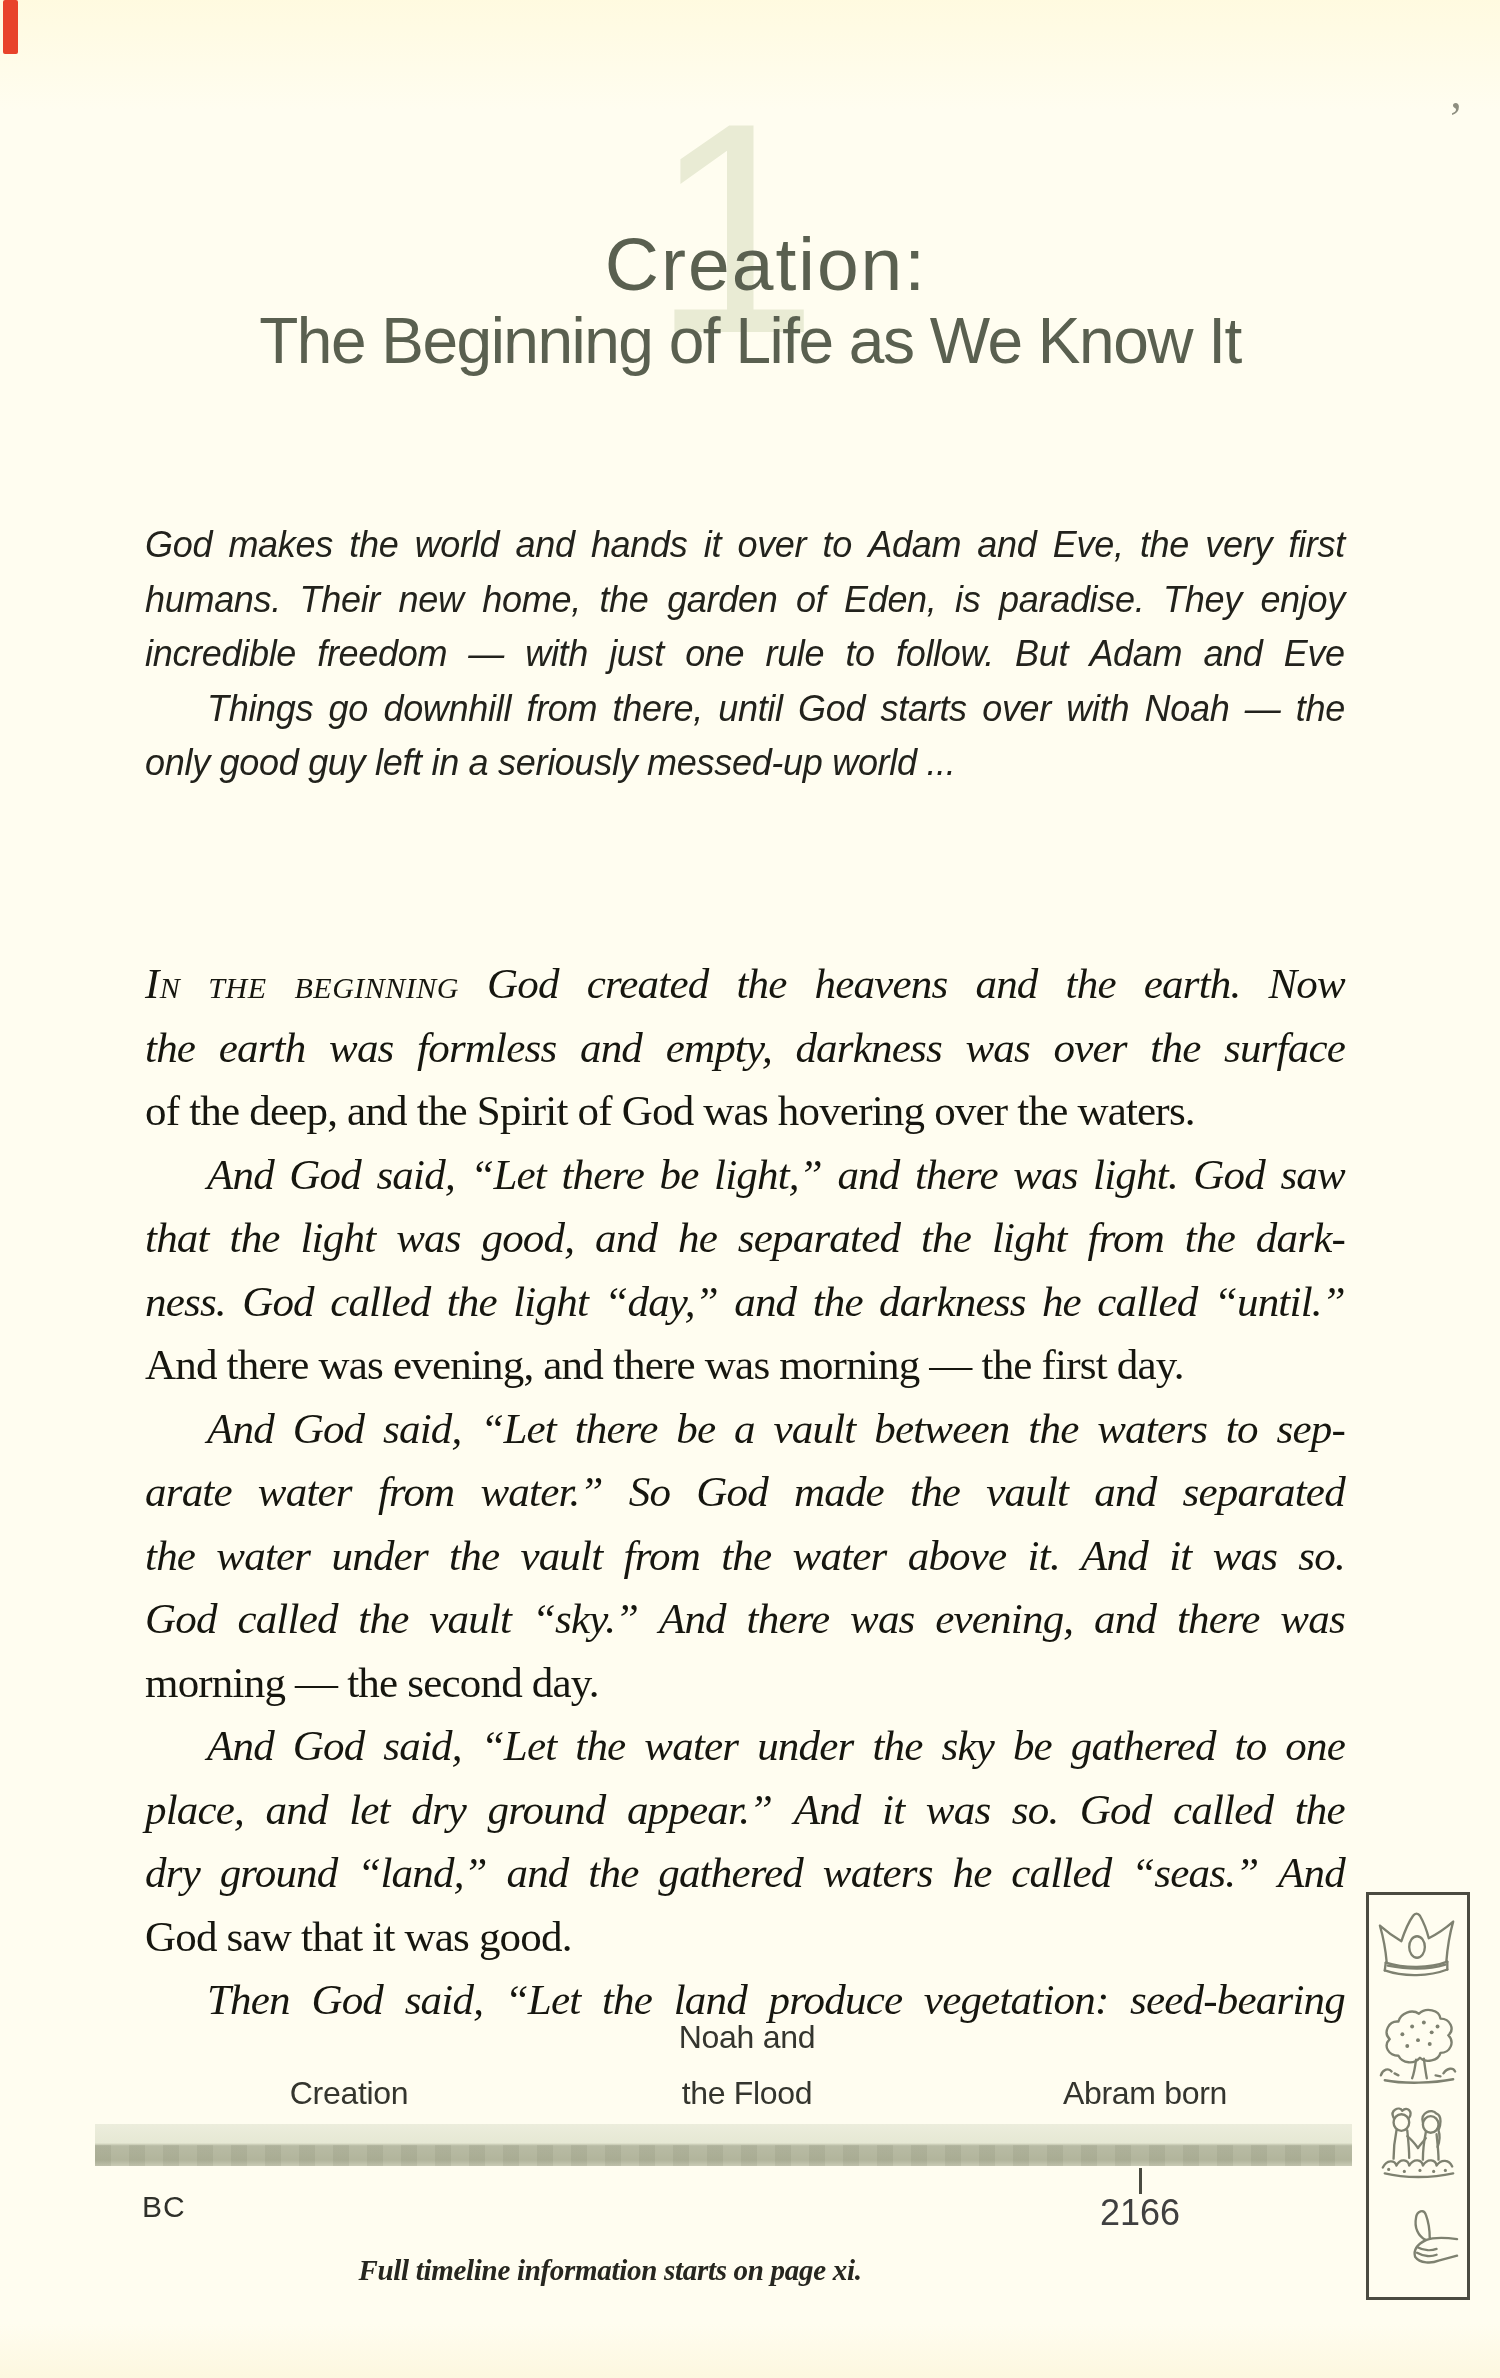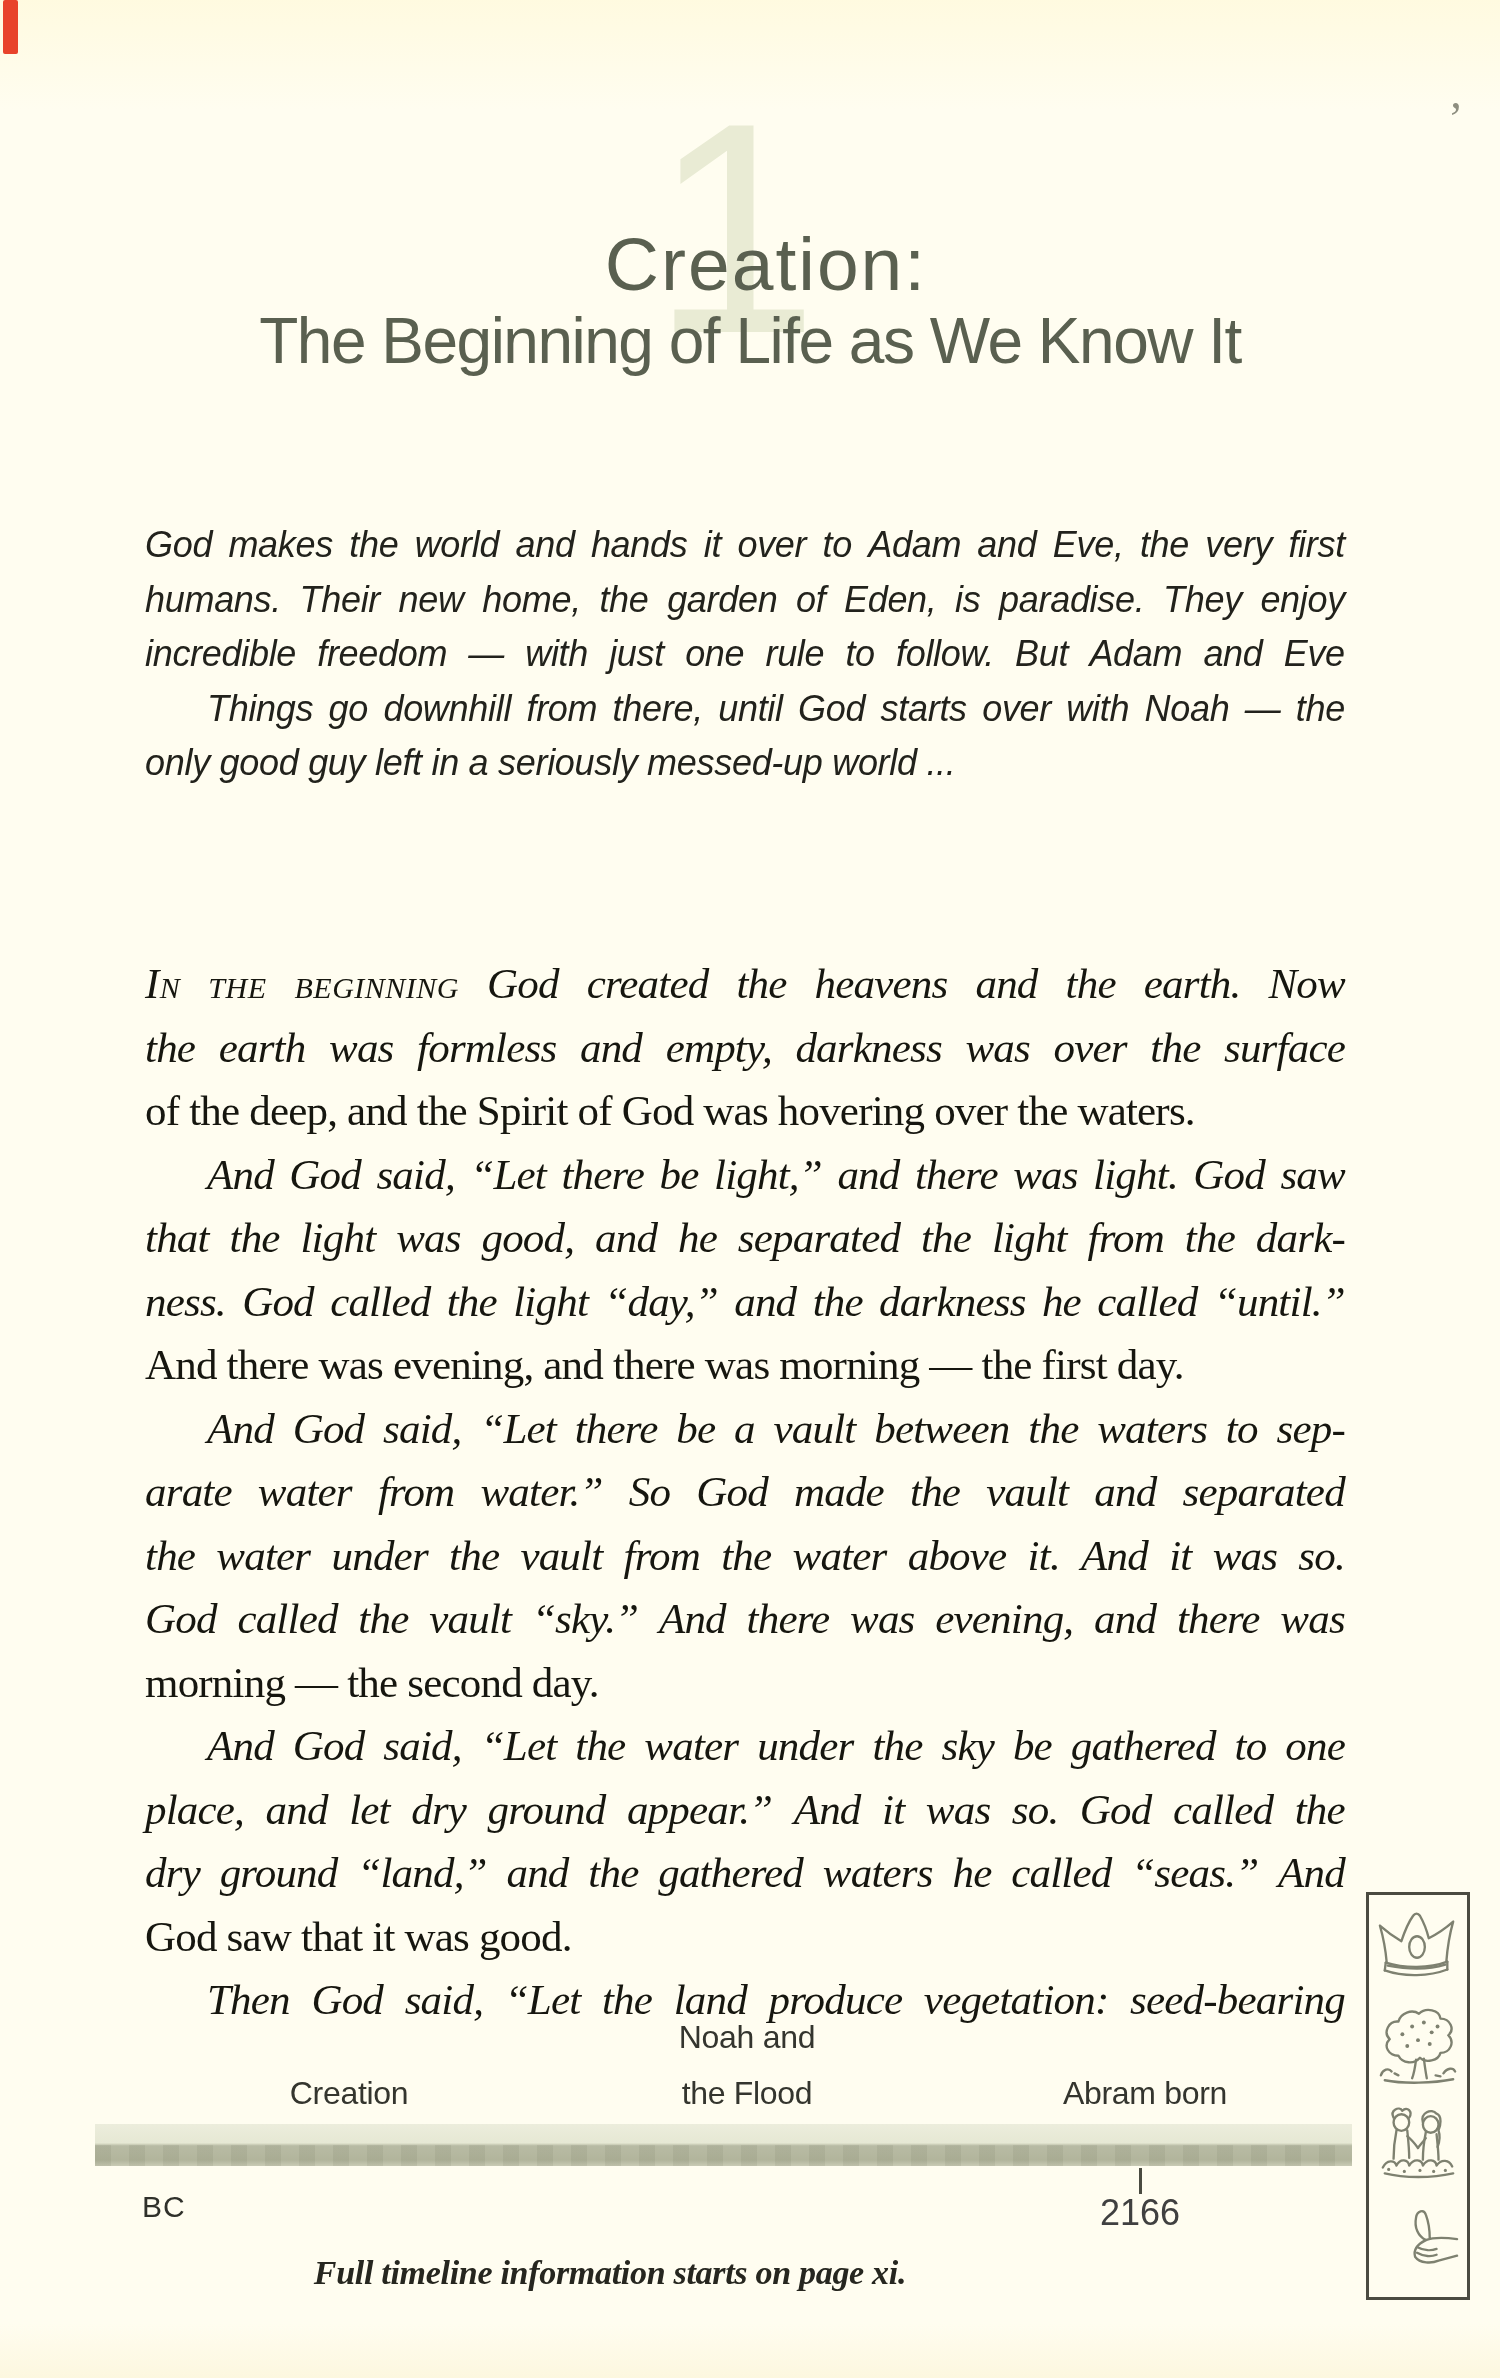--- a/index.html
+++ b/index.html
@@ -40,21 +40,21 @@
   .tl-bar{position:absolute;left:95px;top:2124px;width:1257px;height:42px;
     background:linear-gradient(180deg,#eceddc 0%,#e6e8d4 45%,#b8bba4 52%,#b2b59c 86%,#c9cbb5 100%);}
   .tl-bar:after{content:"";position:absolute;left:0;top:50%;width:100%;height:50%;
     background:repeating-linear-gradient(90deg, rgba(90,95,70,.10) 0 16px, rgba(90,95,70,0) 16px 34px);}
   .tl-tick{position:absolute;left:1139px;top:2168px;width:3px;height:26px;background:#4a4b41;}
   .tl-era{position:absolute;left:142px;top:2190px;font-size:30px;color:#2f302a;letter-spacing:1px;}
   .tl-year{position:absolute;left:1140px;top:2192px;transform:translateX(-50%);
     font-size:36px;color:#404040;}
   .footnote{position:absolute;left:0;top:2254px;width:1220px;text-align:center;
     font-family:"Liberation Serif",serif;font-style:italic;font-weight:bold;
-    font-size:34px;color:#26261f;letter-spacing:-0.3px;}
+    font-size:29px;color:#26261f;letter-spacing:-0.3px;}
   
   .sidebar-box{position:absolute;left:1366px;top:1892px;width:104px;height:408px;
     border:3px solid #4b4b41;box-sizing:border-box;display:flex;flex-direction:column;
     justify-content:space-around;align-items:center;padding:4px 0;background:rgba(255,253,240,.6);}
   .sketch{width:86px;height:90px;}
   .sketch path, .sketch ellipse{fill:none;stroke:#7e8170;stroke-width:2.4;
     stroke-linecap:round;stroke-linejoin:round;}
   .sketch circle{fill:#7e8170;stroke:none;}
 </style>
 </head>

